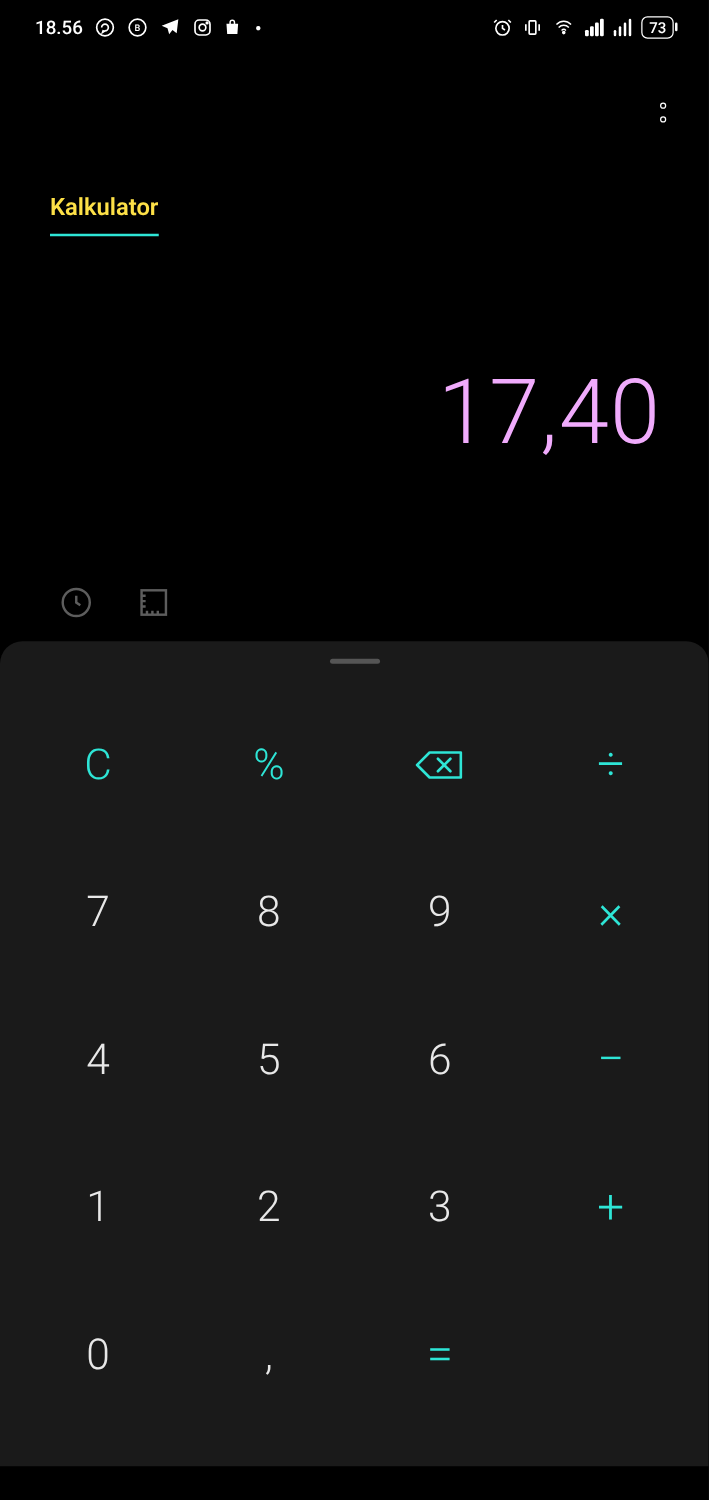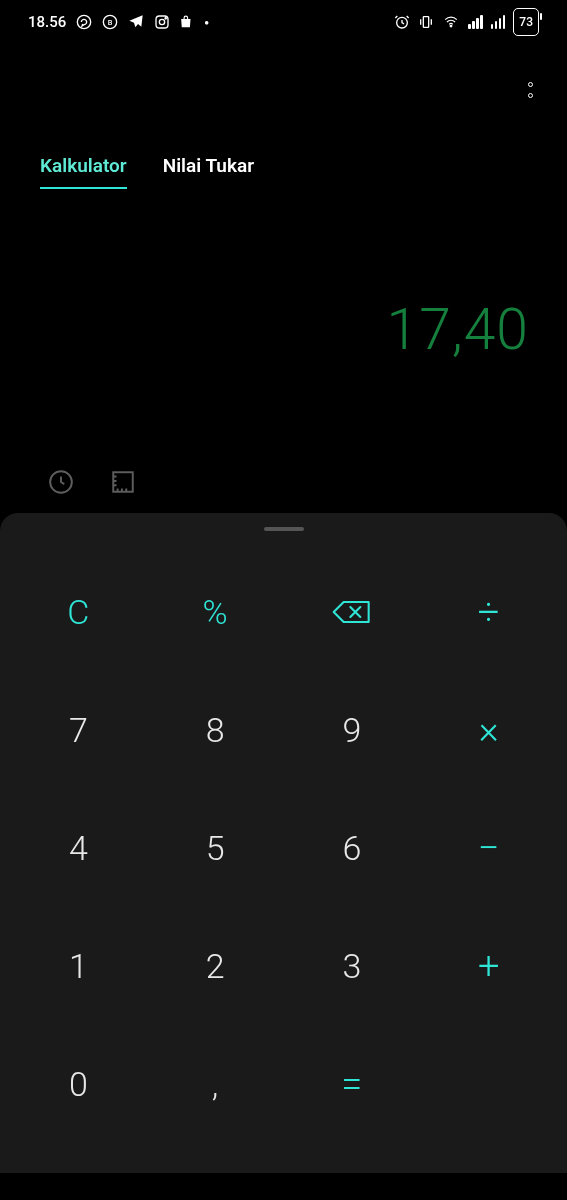--- a/index.html
+++ b/index.html
@@ -24,21 +24,21 @@
     font-weight: 500;
   }
   .status-left { display: flex; align-items: center; gap: 10px; }
   .status-right { display: flex; align-items: center; gap: 8px; }
   .status-icon { display: inline-flex; align-items: center; }
   .battery-box {
     border: 1.5px solid #fff;
     border-radius: 5px;
     padding: 0 5px;
     font-size: 12px;
-    height: 28px;
+    height: 18px;
     display: inline-flex;
     align-items: center;
     position: relative;
   }
   .battery-box::after {
     content: "";
     position: absolute;
     right: -4px;
     top: 4px;
     width: 2px;
@@ -73,37 +73,37 @@
     font-size: 19px;
     font-weight: 600;
   }
   .tab {
     padding-bottom: 10px;
     cursor: pointer;
     color: #fff;
     white-space: nowrap;
   }
   .tab.active {
-    color: #5eead4;
+    color: #fde047;
     border-bottom: 2.5px solid #2ee5d6;
   }
 
   
   .display-area {
     height: 280px;
     display: flex;
     flex-direction: column;
     justify-content: center;
     align-items: flex-end;
     padding-right: 38px;
   }
   .display-value {
-    font-size: 57px;
+    font-size: 72px;
     font-weight: 300;
-    color: #15803d;
+    color: #f0abfc;
     letter-spacing: 1px;
   }
 
   
   .tool-row {
     display: flex;
     gap: 36px;
     padding: 0 48px;
     margin-bottom: 18px;
   }
@@ -228,21 +228,20 @@
   </div>
 </div>
 
 <div class="menu-dots">
   <div class="dot"></div>
     <div class="dot"></div>
 </div>
 
 <div class="tabs">
   <div class="tab active">Kalkulator</div>
-  <div class="tab">Nilai Tukar</div>
 </div>
 
 <div class="display-area">
   <div class="display-value">17,40</div>
 </div>
 
 <div class="tool-row">
   <span class="tool-icon">
     <svg viewBox="0 0 24 24" fill="none" stroke="#aaa" stroke-width="1.8">
         <circle cx="12" cy="12" r="10"></circle>

